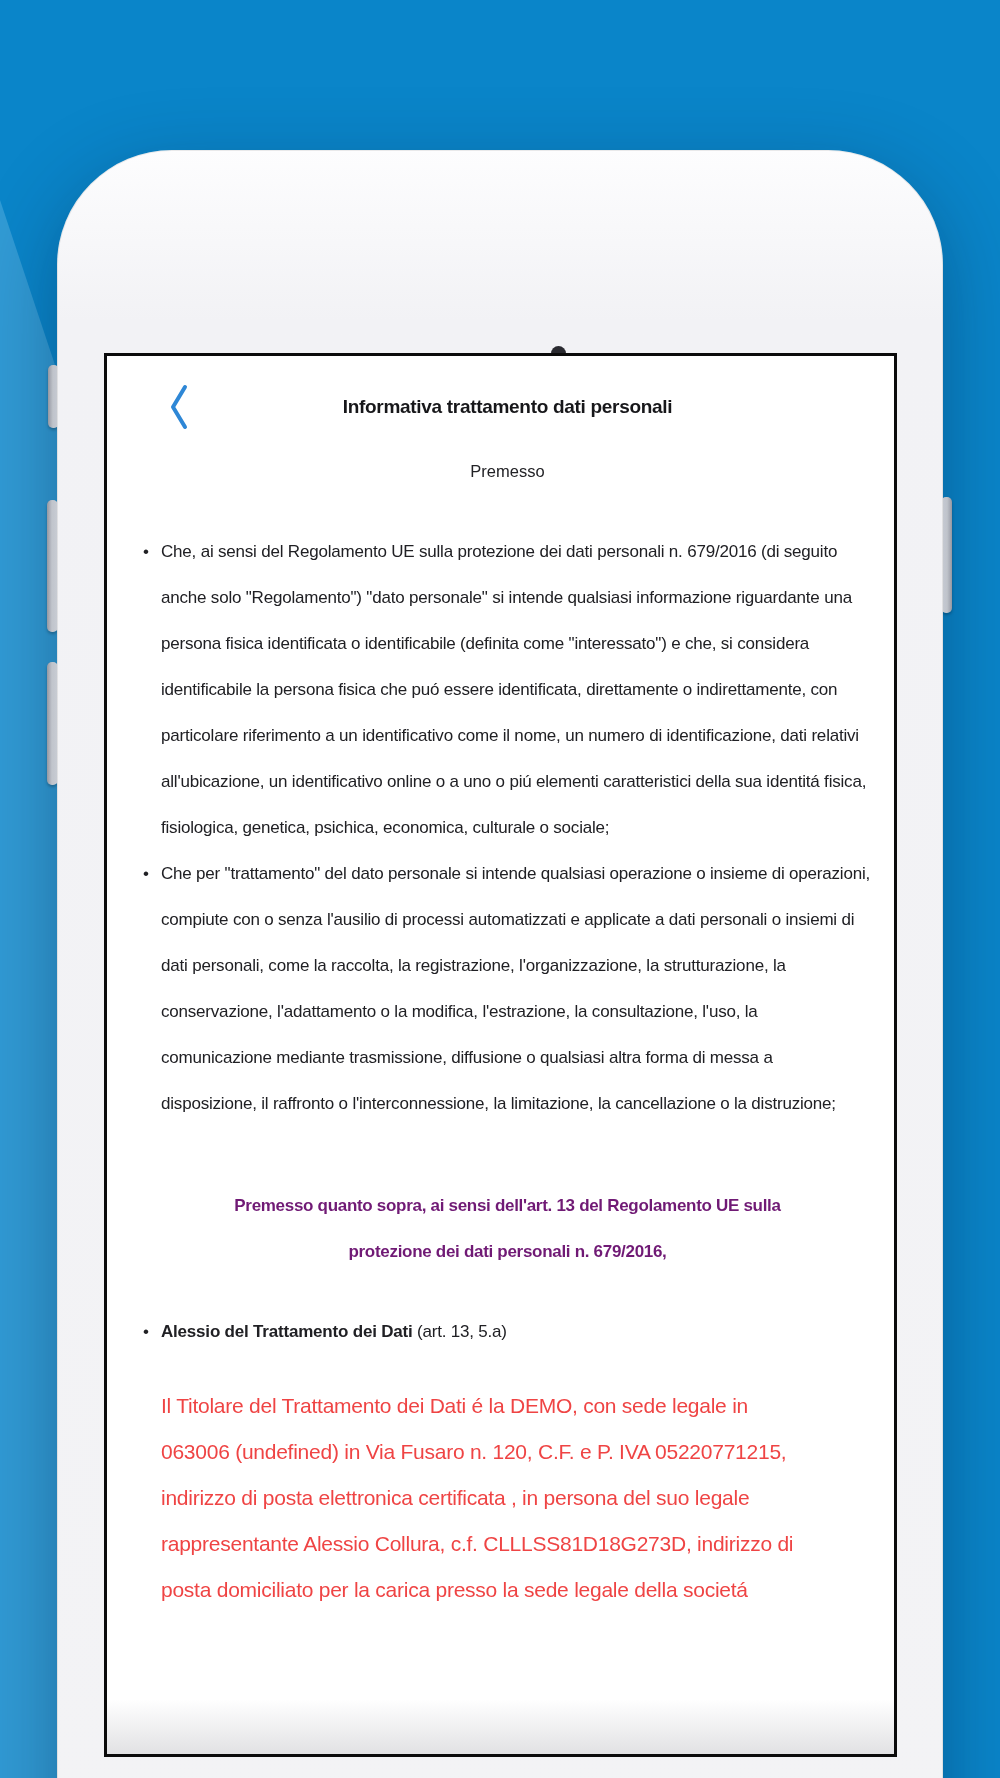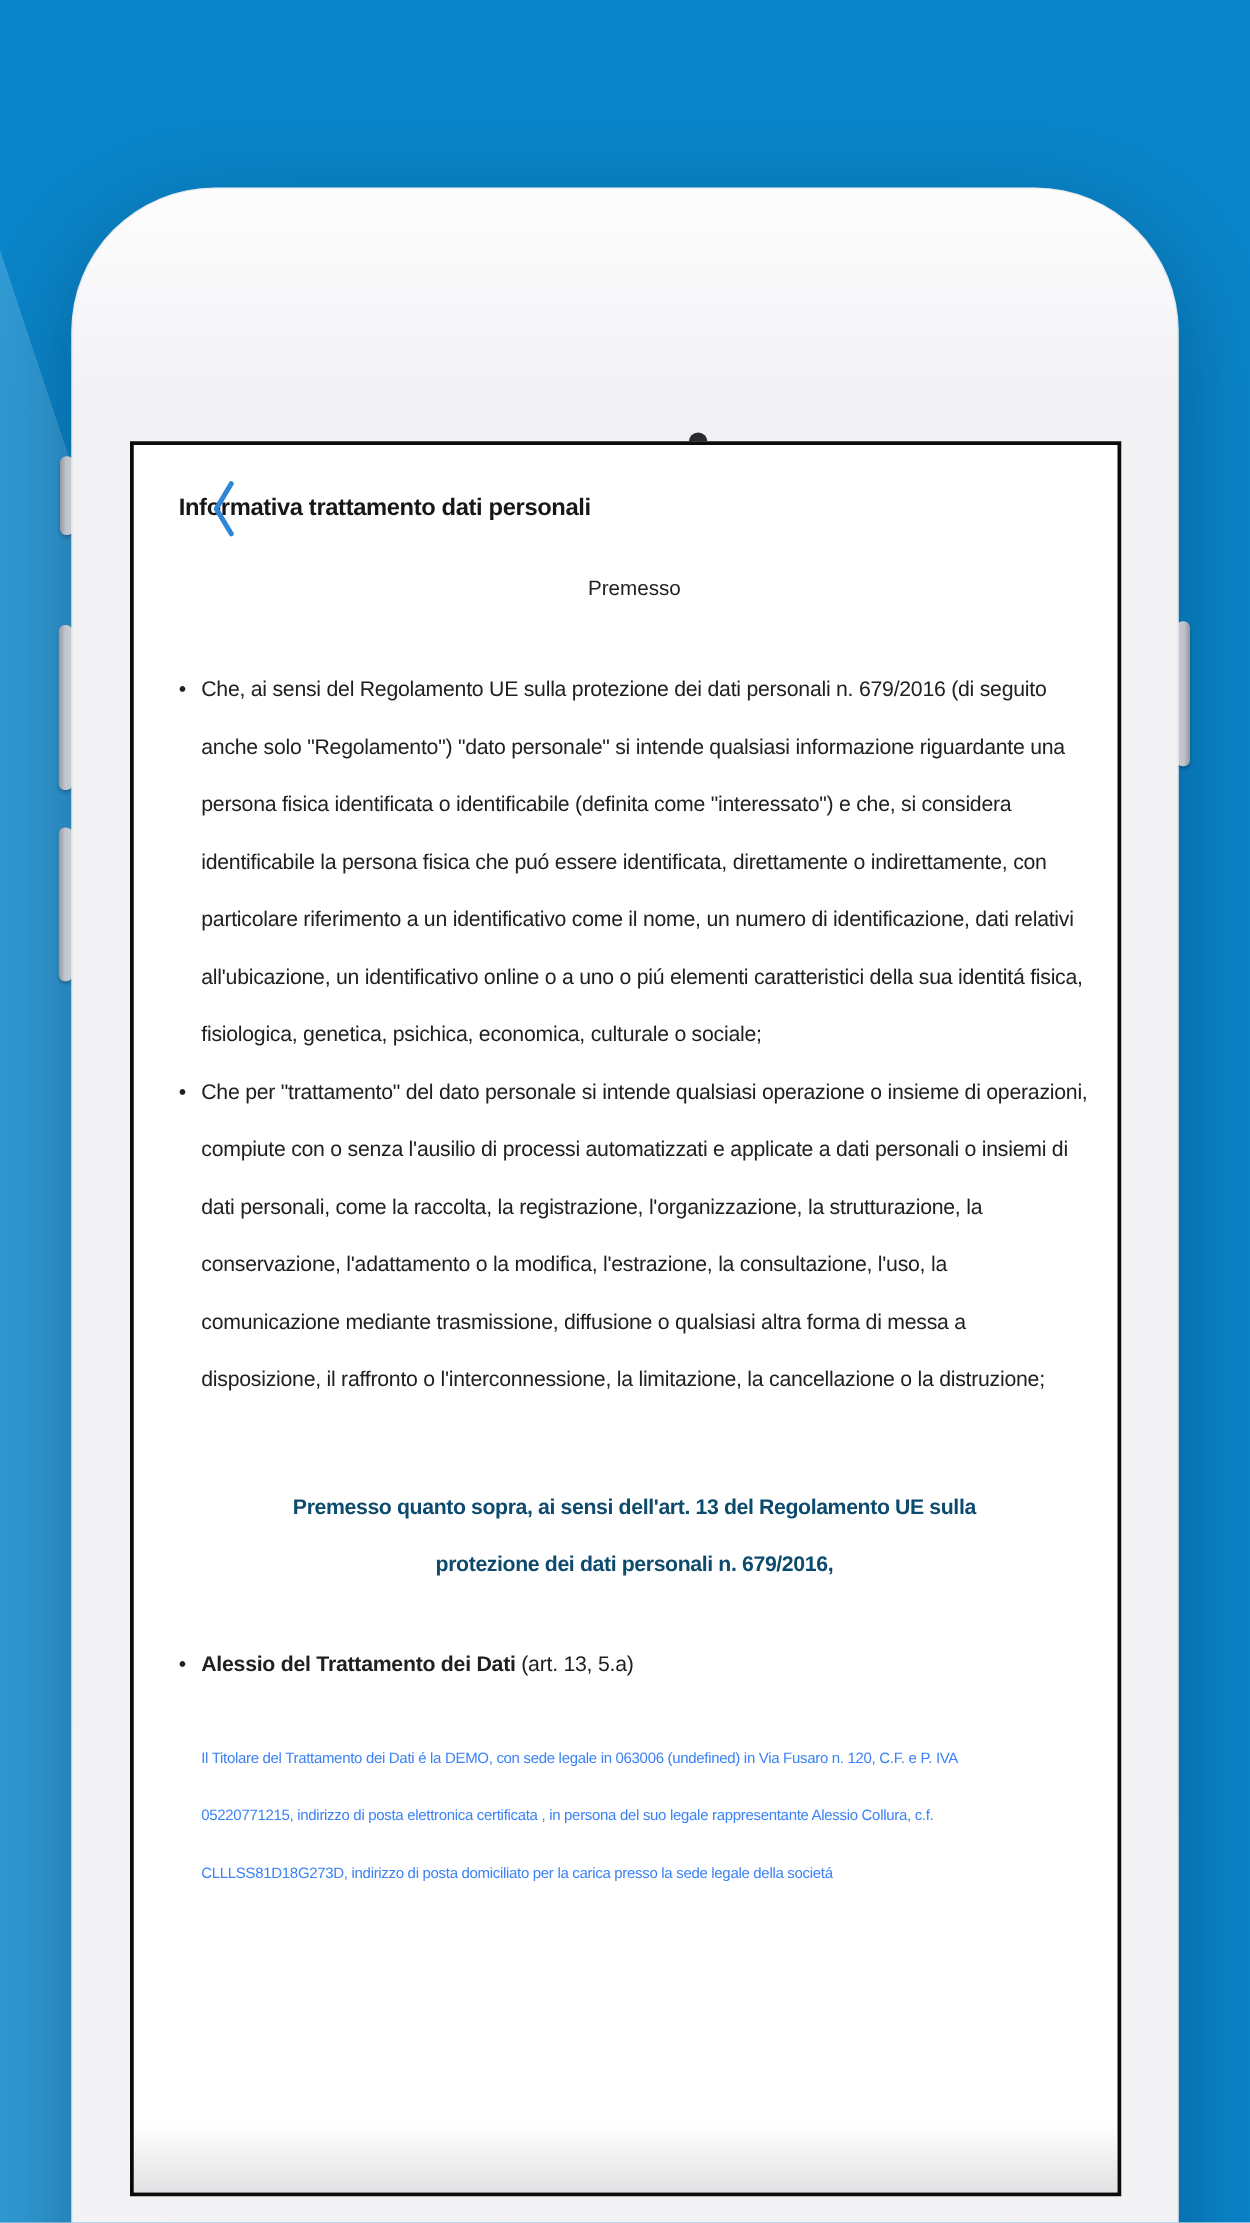--- a/index.html
+++ b/index.html
@@ -72,49 +72,49 @@
     color:#1e1e20;
     overflow:hidden;
   }
 
   .navbar { position:relative; height:52px; }
   .back-btn {
     position:absolute; left:14px; top:0; width:44px; height:52px;
     background:none; border:none; cursor:pointer; padding:0;
   }
   .doc-title {
-    text-align:left; font-size:19px; font-weight:bold;
+    text-align:center; font-size:19px; font-weight:bold;
     letter-spacing:-0.3px; color:#17171a; padding-top:14px;
   }
 
   .intro-heading {
     margin-top:28px; text-align:center; font-size:16.5px; color:#222226;
   }
 
   .bullets-wrap { margin-top:48px; }
   .bullet {
     position:relative; padding-left:18px;
     font-size:17px; line-height:46px; letter-spacing:-0.2px; color:#202024;
   }
   .bullet::before {
     content:"\2022"; position:absolute; left:0; top:0; font-size:17px;
   }
 
   .center-block {
     margin-top:56px; padding:0 52px;
     text-align:center; font-weight:bold; font-size:17px;
-    line-height:46px; letter-spacing:-0.3px; color:#0c4a6e;
+    line-height:46px; letter-spacing:-0.3px; color:#701a75;
   }
 
   .section-bullet { margin-top:34px; }
   .section-bullet .bold-part { font-weight:bold; }
 
   .holder-paragraph {
     margin-top:28px; padding-left:18px; max-width:672px;
-    font-size:12px; line-height:46px; letter-spacing:-0.25px; color:#3b82f6;
+    font-size:21px; line-height:46px; letter-spacing:-0.25px; color:#ef4444;
   }
 </style>
 </head>
 <body>
 
 <div class="bg-accent"></div>
 
 <div class="side-btn btn-mute"></div>
 <div class="side-btn btn-vol-up"></div>
 <div class="side-btn btn-vol-down"></div>

